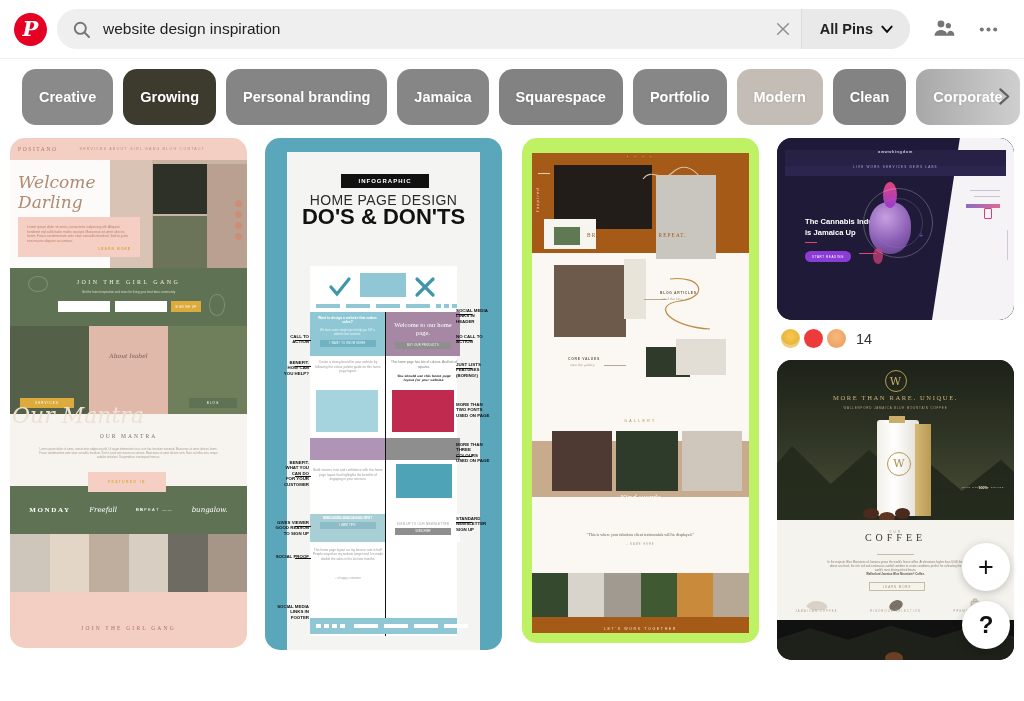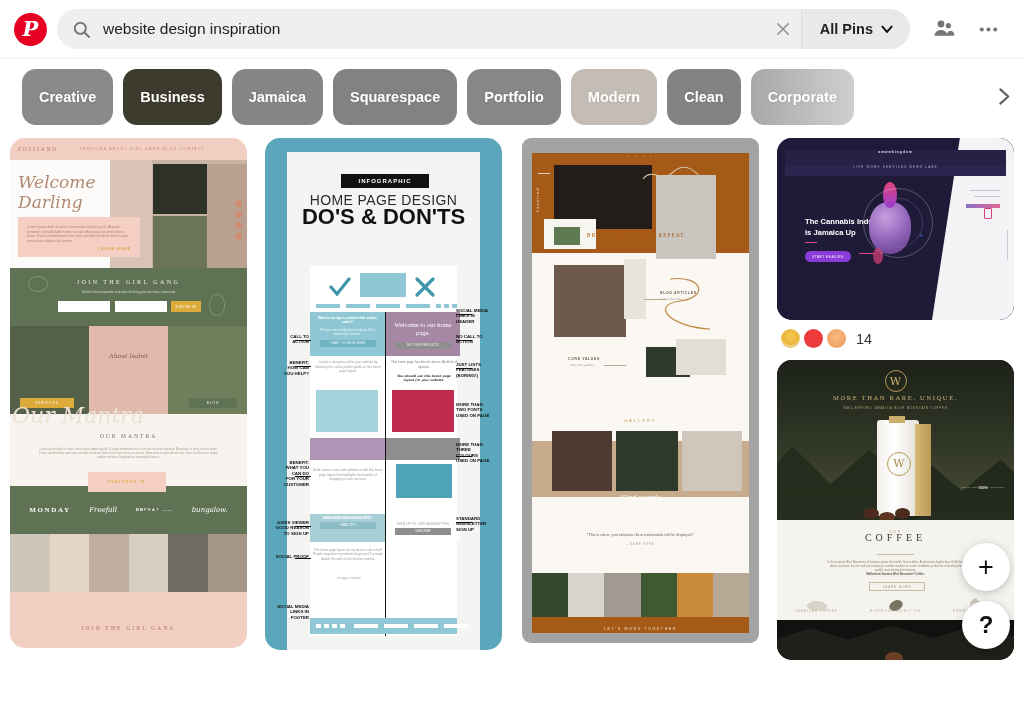--- a/index.html
+++ b/index.html
@@ -248,21 +248,24 @@
       <circle cx="19" cy="12" r="2.1"></circle>
     </svg>
   </div>
 </div>
 
 <div class="chipbar" id="chipbar">
   <div class="chip" style="background: rgb(138, 138, 138);">
       <span>Creative</span>
     </div>
     <div class="chip" style="background: rgb(61, 58, 46);">
-      <span>Business</span>
+      <span>Growing</span>
+    </div>
+    <div class="chip" style="background: rgb(133, 133, 133);">
+      <span>Personal branding</span>
     </div>
     <div class="chip" style="background: rgb(134, 134, 134);">
       <span>Jamaica</span>
     </div>
     <div class="chip" style="background: rgb(130, 130, 130);">
       <span>Squarespace</span>
     </div>
     <div class="chip" style="background: rgb(135, 135, 135);">
       <span>Portfolio</span>
     </div>
@@ -514,21 +517,21 @@
           <div style="position:absolute;right:30px;top:230px;width:16px;height:1px;background:#111;"></div>
           <div style="position:absolute;right:30px;top:318px;width:16px;height:1px;background:#111;"></div>
           <div style="position:absolute;right:30px;top:384px;width:16px;height:1px;background:#111;"></div>
         </div>
       </div>
     </div>
   </div>
 
   <div class="col col3">
     <div class="pin">
-      <div class="pin-img" style="height:505px;background:#a3a3a3;border-radius:9px;">
+      <div class="pin-img" style="height:505px;background:#bef264;">
         <div class="mk" style="height:505px;position:relative;">
 
           <div style="position:absolute;left:10px;right:10px;top:15px;bottom:10px;background:#fbf8f3;overflow:hidden;">
 
             <div style="position:absolute;left:0;right:0;top:0;height:100px;background:#a65a17;">
               <div style="position:absolute;left:0;right:0;top:4px;text-align:center;font-size:3px;letter-spacing:3px;color:#e8d2bb;">• • • •</div>
               <div style="position:absolute;left:6px;top:34px;font-size:4px;letter-spacing:1px;color:#f0dcc6;writing-mode:vertical-rl;transform:rotate(180deg);font-family:'DejaVu Serif',serif;font-style:italic;">Inspired</div>
               <div style="position:absolute;left:6px;top:20px;width:12px;height:1px;background:#e6cfb4;"></div>
             </div>
 

